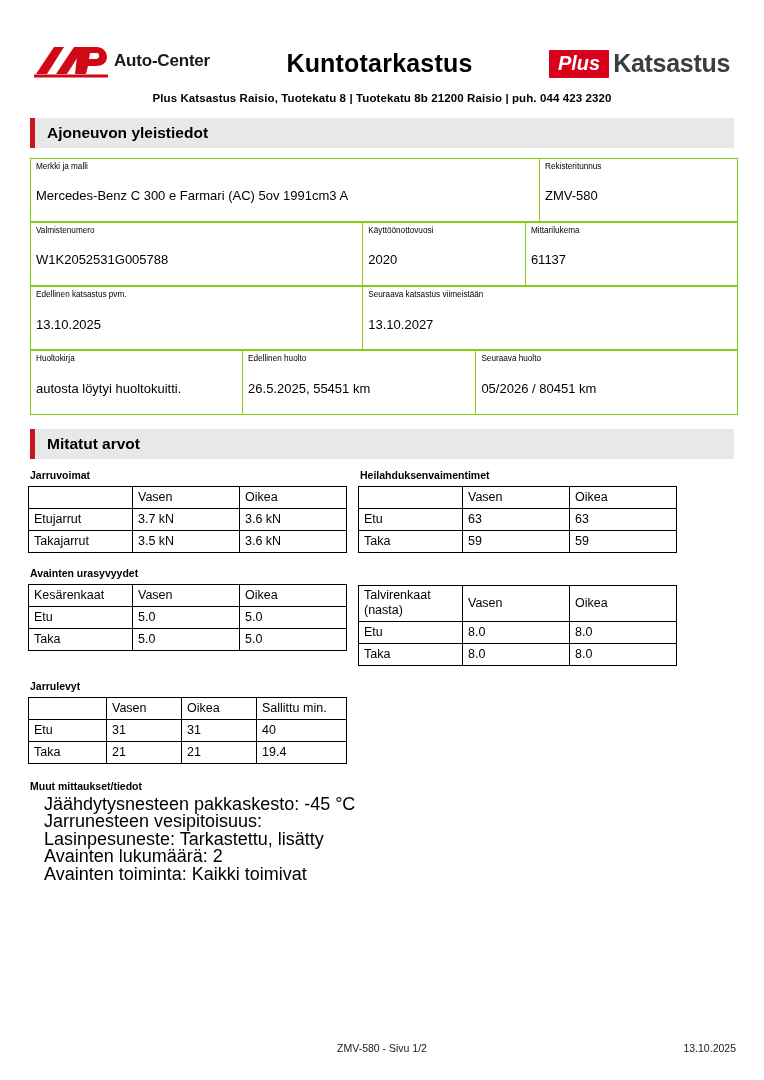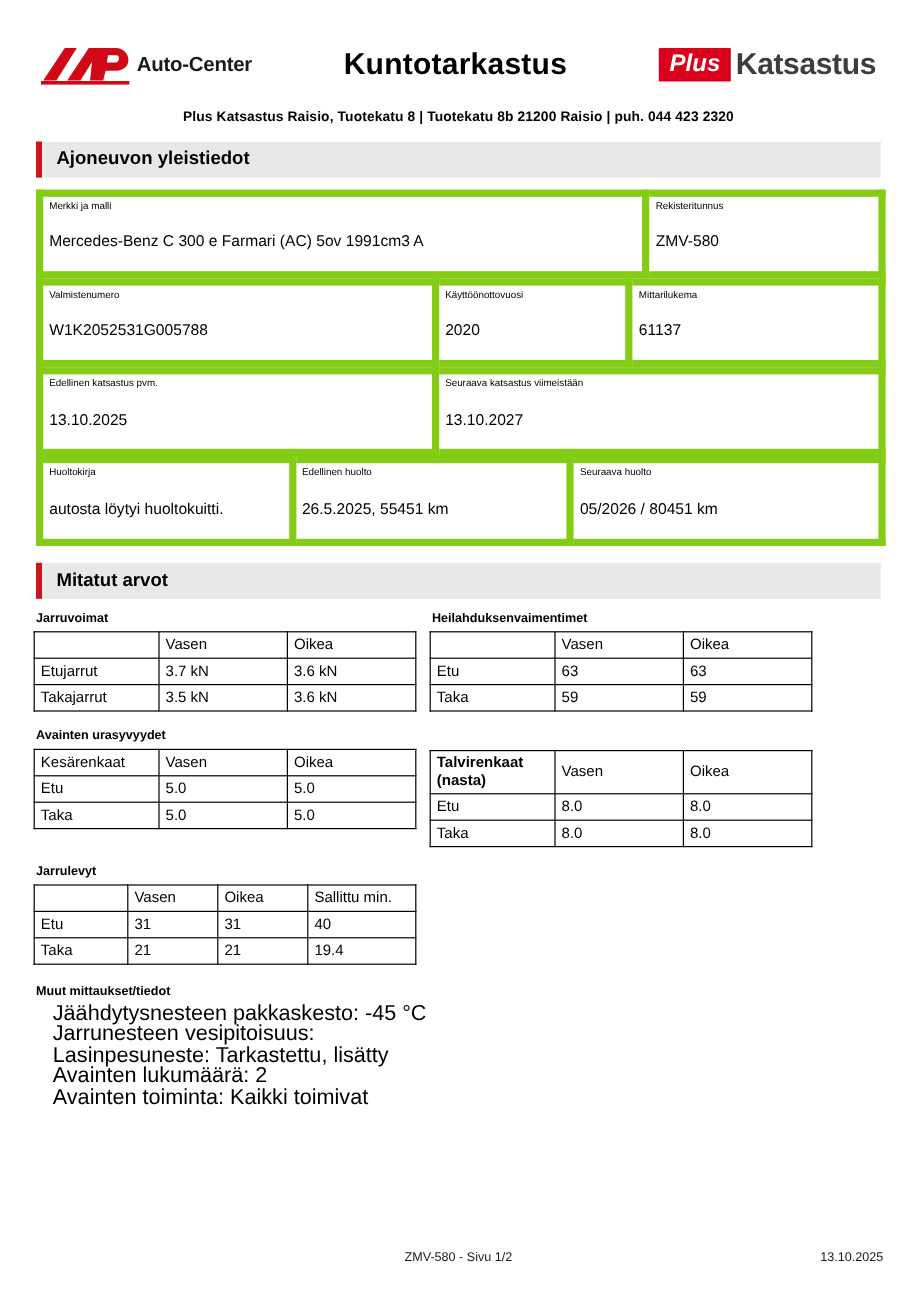--- a/index.html
+++ b/index.html
@@ -16,21 +16,21 @@
   .page {
     position: relative;
     width: 764px;
     height: 1080px;
     padding: 0 28px;
   }
 
   
   .header {
     display: flex;
-    align-items: center;
+    align-items: flex-end;
     justify-content: space-between;
     padding: 30px 6px 0 6px;
     height: 78px;
   }
   .logo-left {
     display: flex;
     align-items: center;
     gap: 6px;
   }
   .ac-mark {
@@ -93,21 +93,21 @@
   }
 
   
   .vtable {
     border-collapse: collapse;
     width: 100%;
     margin: 0 2px;
     table-layout: fixed;
   }
   .vtable td {
-    border: 6px solid #84cc16;
+    border: 1px solid #84cc16;
     padding: 3px 5px 16px 5px;
     vertical-align: top;
   }
   .lbl {
     font-size: 8.2px;
     line-height: 1.25;
     display: block;
     color: #000;
   }
   .val {
@@ -385,21 +385,21 @@
 
       <div class="col-right" style="padding-top:18px">
         <table class="mtable" style="width:318px">
           <colgroup>
               <col style="width:104px">
               <col style="width:107px">
               <col style="width:107px">
             </colgroup>
           <tbody>
             <tr>
-              <td style="height:36px; line-height:15px;font-weight:bold;">Talvirenkaat (nasta)</td>
+              <td style="height:36px; line-height:15px;">Talvirenkaat (nasta)</td>
               <td style="height:36px;">Vasen</td>
               <td style="height:36px;">Oikea</td>
             </tr>
             <tr>
               <td>Etu</td>
               <td>8.0</td>
               <td>8.0</td>
             </tr>
             <tr>
               <td>Taka</td>

